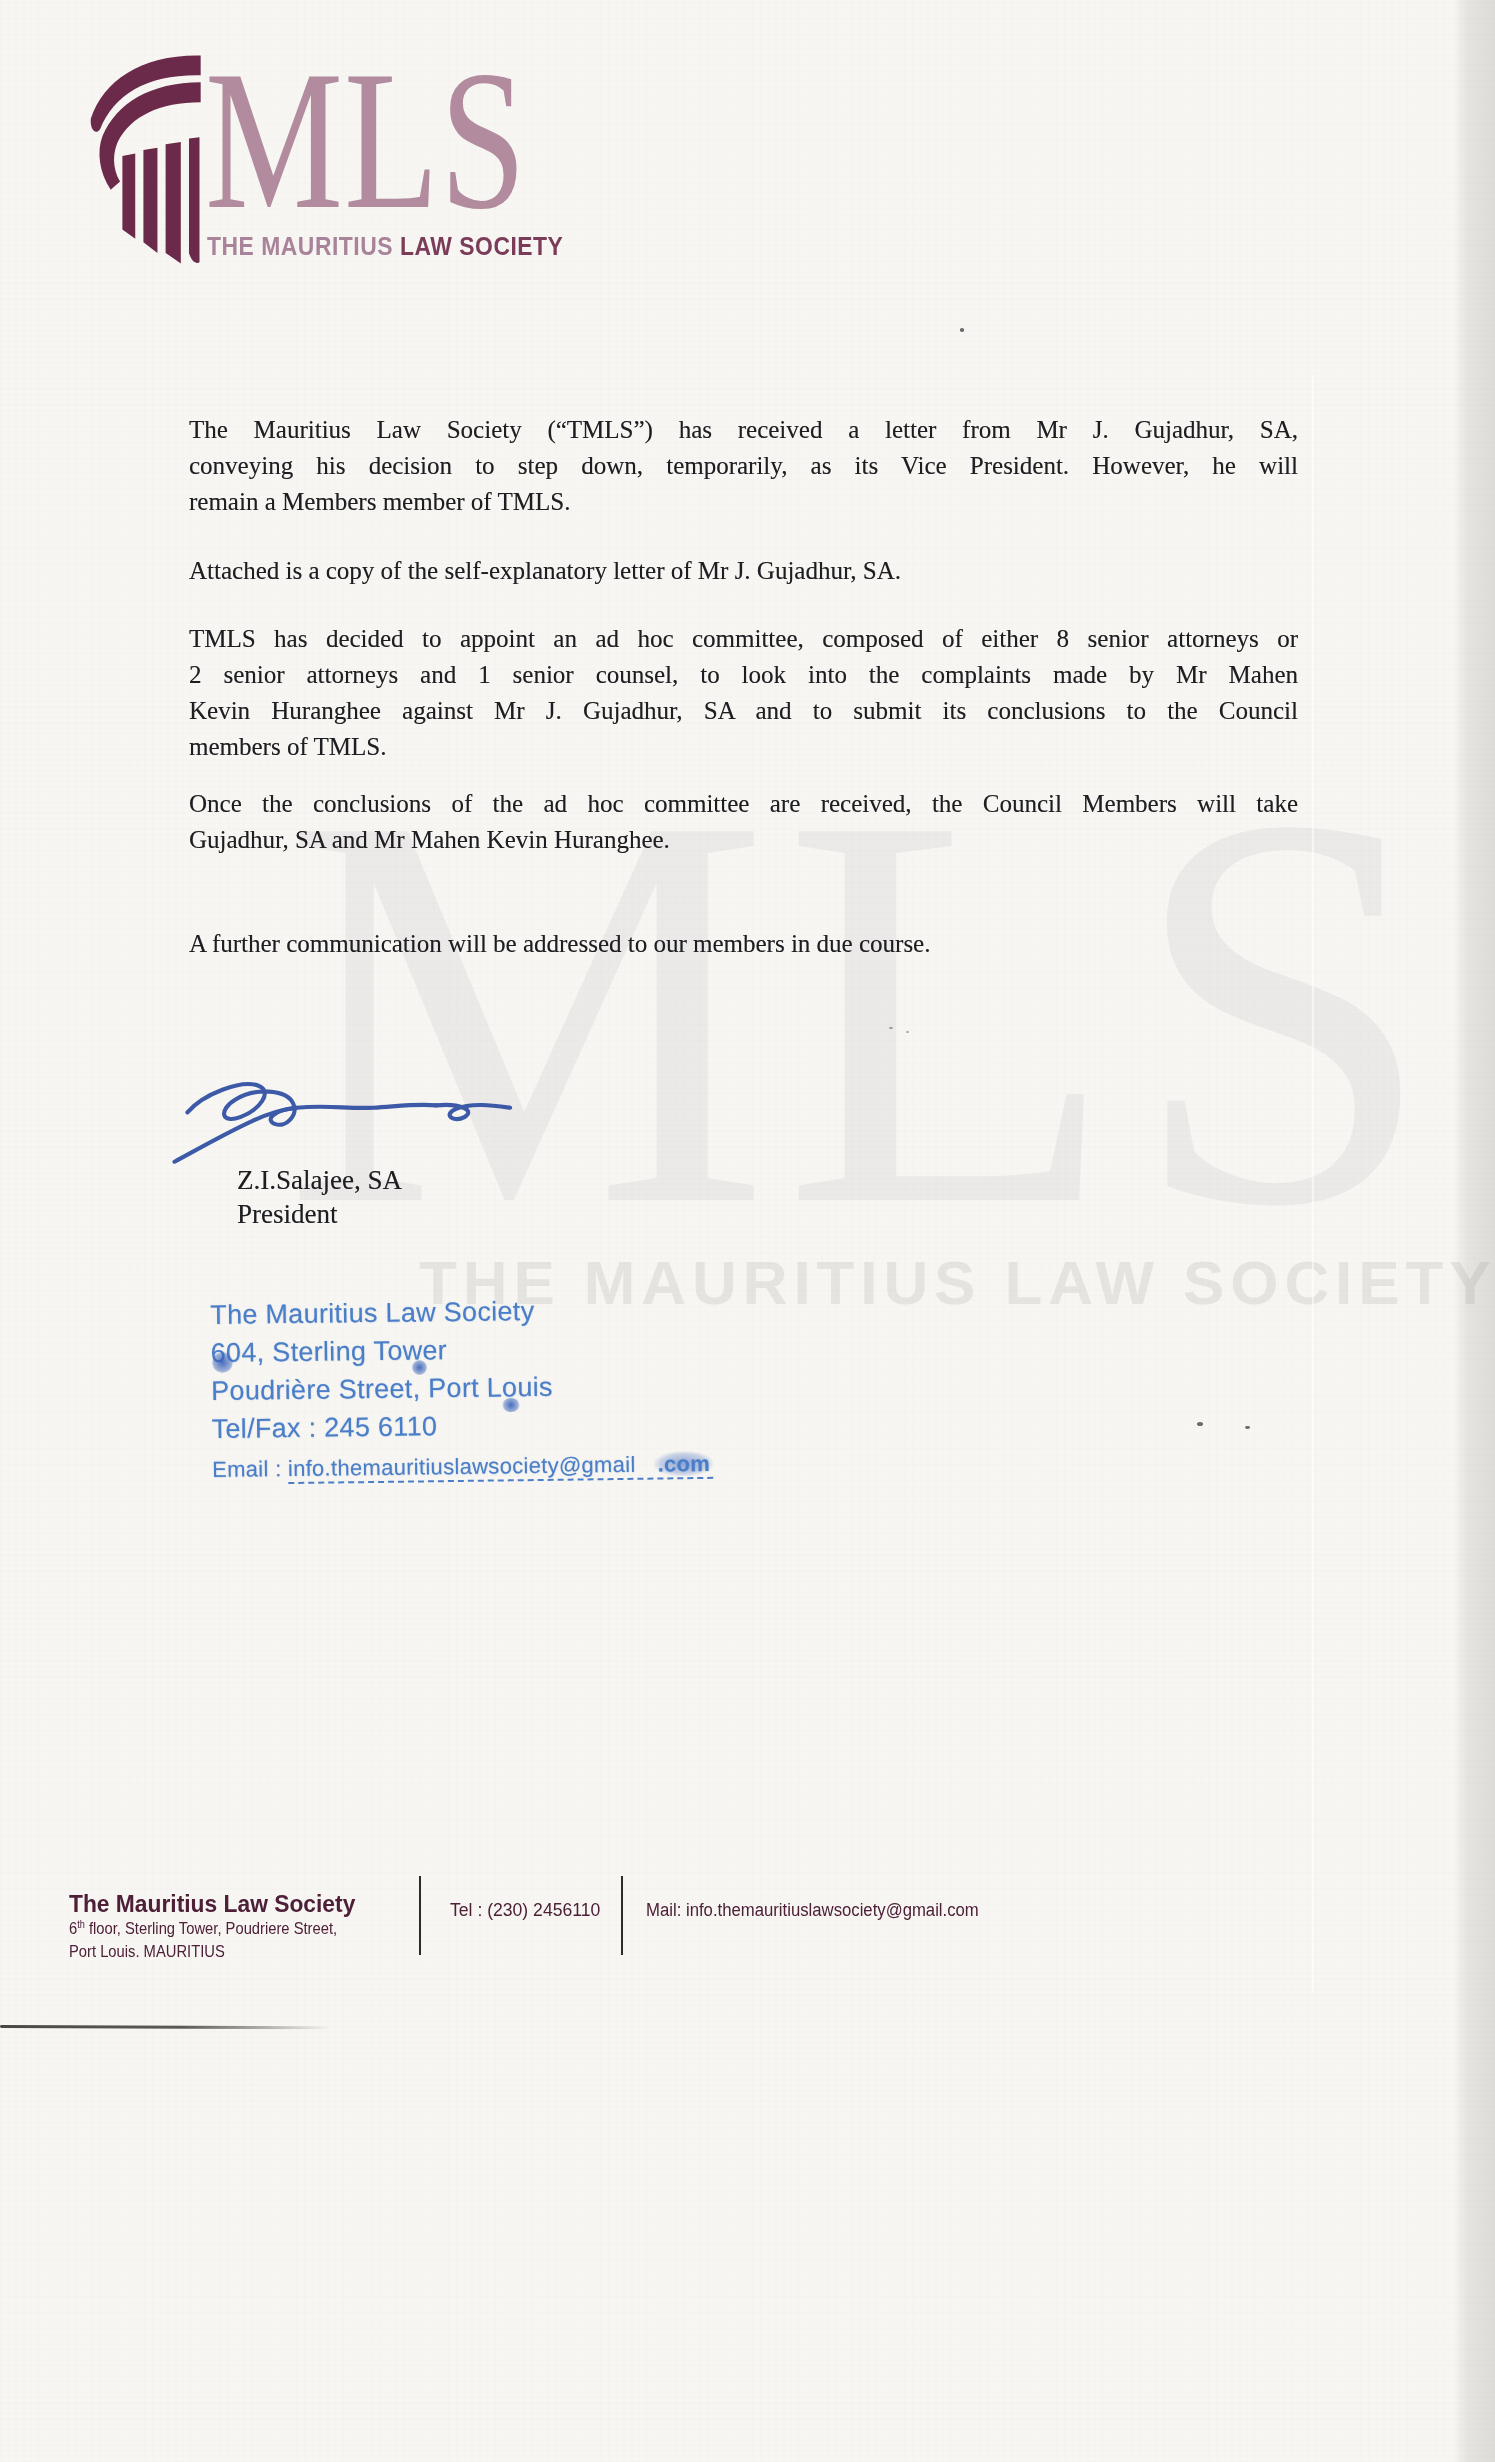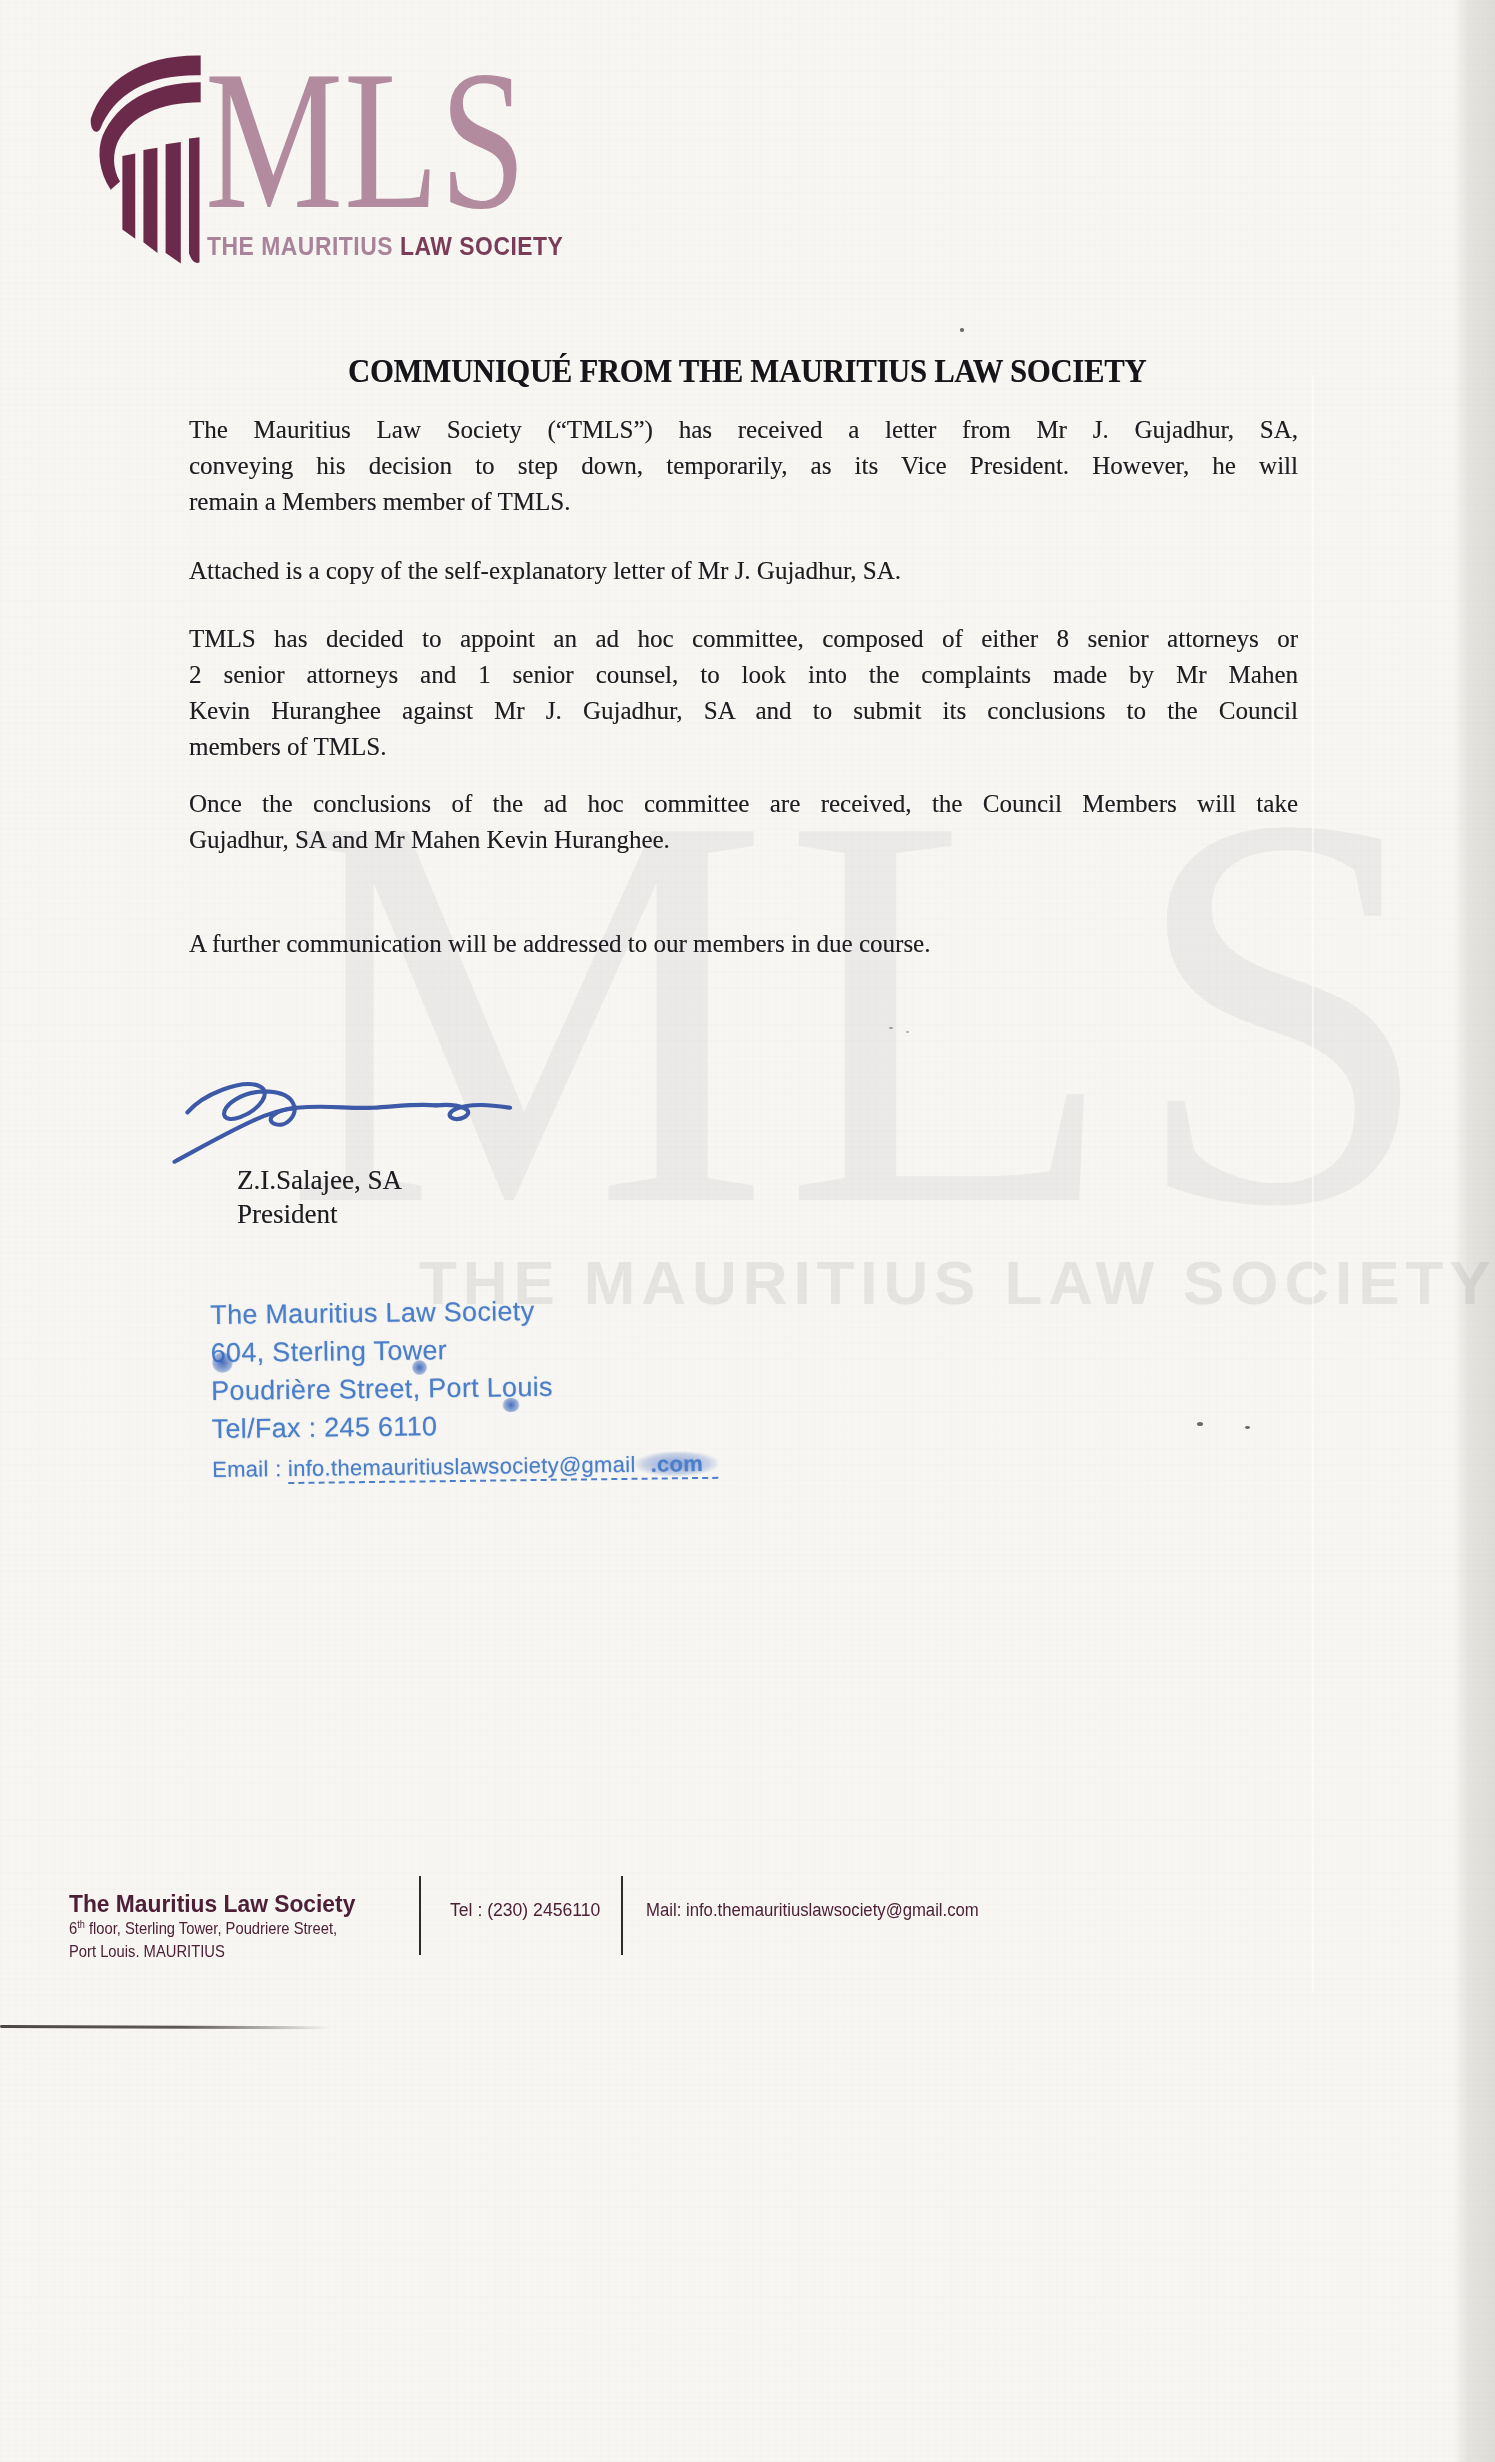--- a/index.html
+++ b/index.html
@@ -62,21 +62,21 @@
   #stamp{
     left:210px;top:1296px;z-index:3;color:#4b7ec8;
     font-family:"Liberation Sans",sans-serif;font-size:27px;
     transform:rotate(-.7deg);transform-origin:left top;
     text-shadow:0 0 1.2px rgba(75,126,200,.35), 0.6px 0.6px 0 rgba(75,126,200,.15);
     letter-spacing:0.3px;white-space:nowrap;
   }
   #stamp .sln{line-height:38px;}
   #stamp .email{font-size:22px;line-height:35px;margin-top:3.5px;}
   #stamp .u{border-bottom:2.3px dashed #4b7ec8;padding-bottom:1.2px;}
-  #stamp .tld{font-weight:bold;background:radial-gradient(ellipse at center, rgba(58,100,190,.55) 0%, rgba(58,100,190,.25) 55%, transparent 75%);border-radius:8.2px;padding:0 15px;}
+  #stamp .tld{font-weight:bold;background:radial-gradient(ellipse at center, rgba(58,100,190,.55) 0%, rgba(58,100,190,.25) 55%, transparent 75%);border-radius:8.2px;padding:0 3px;margin-left:19px;}
   .blot{position:absolute;border-radius:50%;background:radial-gradient(circle, rgba(54,96,185,.9) 0%, rgba(54,96,185,.45) 60%, transparent 80%);z-index:4;}
   #blot-604{left:212px;top:1352px;width:21px;height:21px;}
   #blot-tower{left:412px;top:1360px;width:15.2px;height:15.2px;}
   #blot-port{left:502px;top:1398px;width:17.6px;height:14px;}
 
   
   .fmaroon{color:#4d2038;font-family:"Liberation Sans",sans-serif;}
   #footer-org{left:69px;top:1890px;font-size:24px;font-weight:bold;
     transform:scaleX(.95);transform-origin:left top;white-space:nowrap;}
   #footer-addr1{left:69px;top:1919px;font-size:16.4px;transform:scaleX(.9);
@@ -120,23 +120,20 @@
       <path d="M100,176 L100,334 L124,352 L124,172 Z"></path>
       <path d="M138,166 L138,352 L164,370 L164,162 Z"></path>
       <path d="M178,156 L178,352 C182,366 190,372 196,368 L196,154 Z"></path>
     </g>
   </svg>
   <div class="abs" id="logo-acronym">MLS</div>
   <div class="abs" id="logo-tagline">
     <span class="lt1">THE MAURITIUS </span><span class="lt2">LAW SOCIETY</span>
   </div>
 
-  <div class="abs" id="title-wrap">
-    <span class="t">COMMUNIQUÉ FROM THE MAURITIUS LAW SOCIETY</span>
-  </div>
 
   <div class="abs para" id="p1">
     <div class="ln">The Mauritius Law Society (“TMLS”) has received a letter from Mr J. Gujadhur, SA,</div>
     <div class="ln">conveying his decision to step down, temporarily, as its Vice President. However, he will</div>
     <div class="ln last">remain a Members member of TMLS.</div>
   </div>
   <div class="abs para" id="p2">
     <div class="ln last">Attached is a copy of the self-explanatory letter of Mr J. Gujadhur, SA.</div>
   </div>
   <div class="abs para" id="p3">

